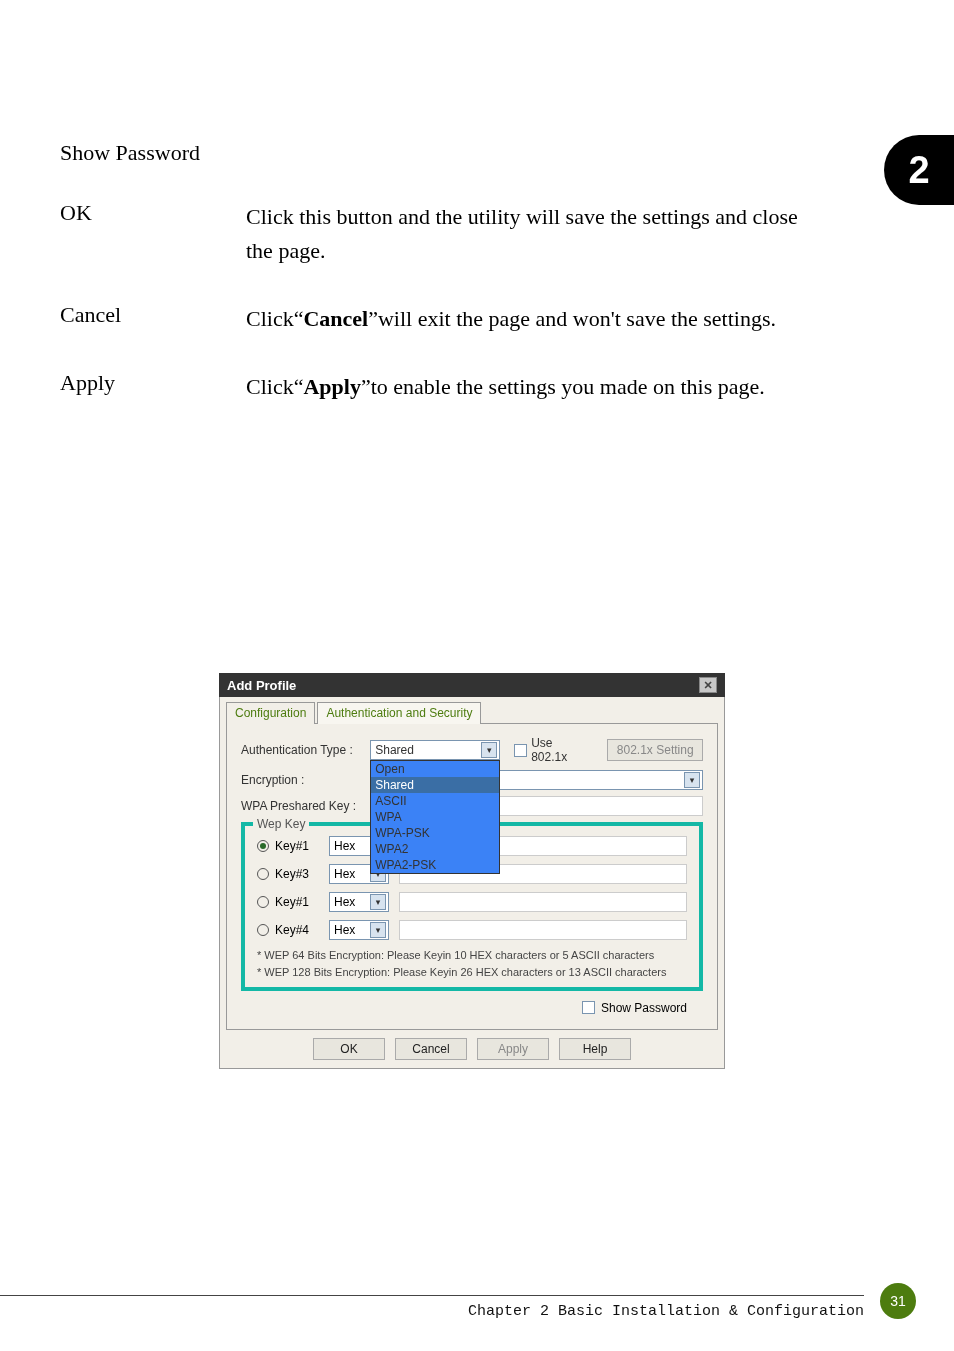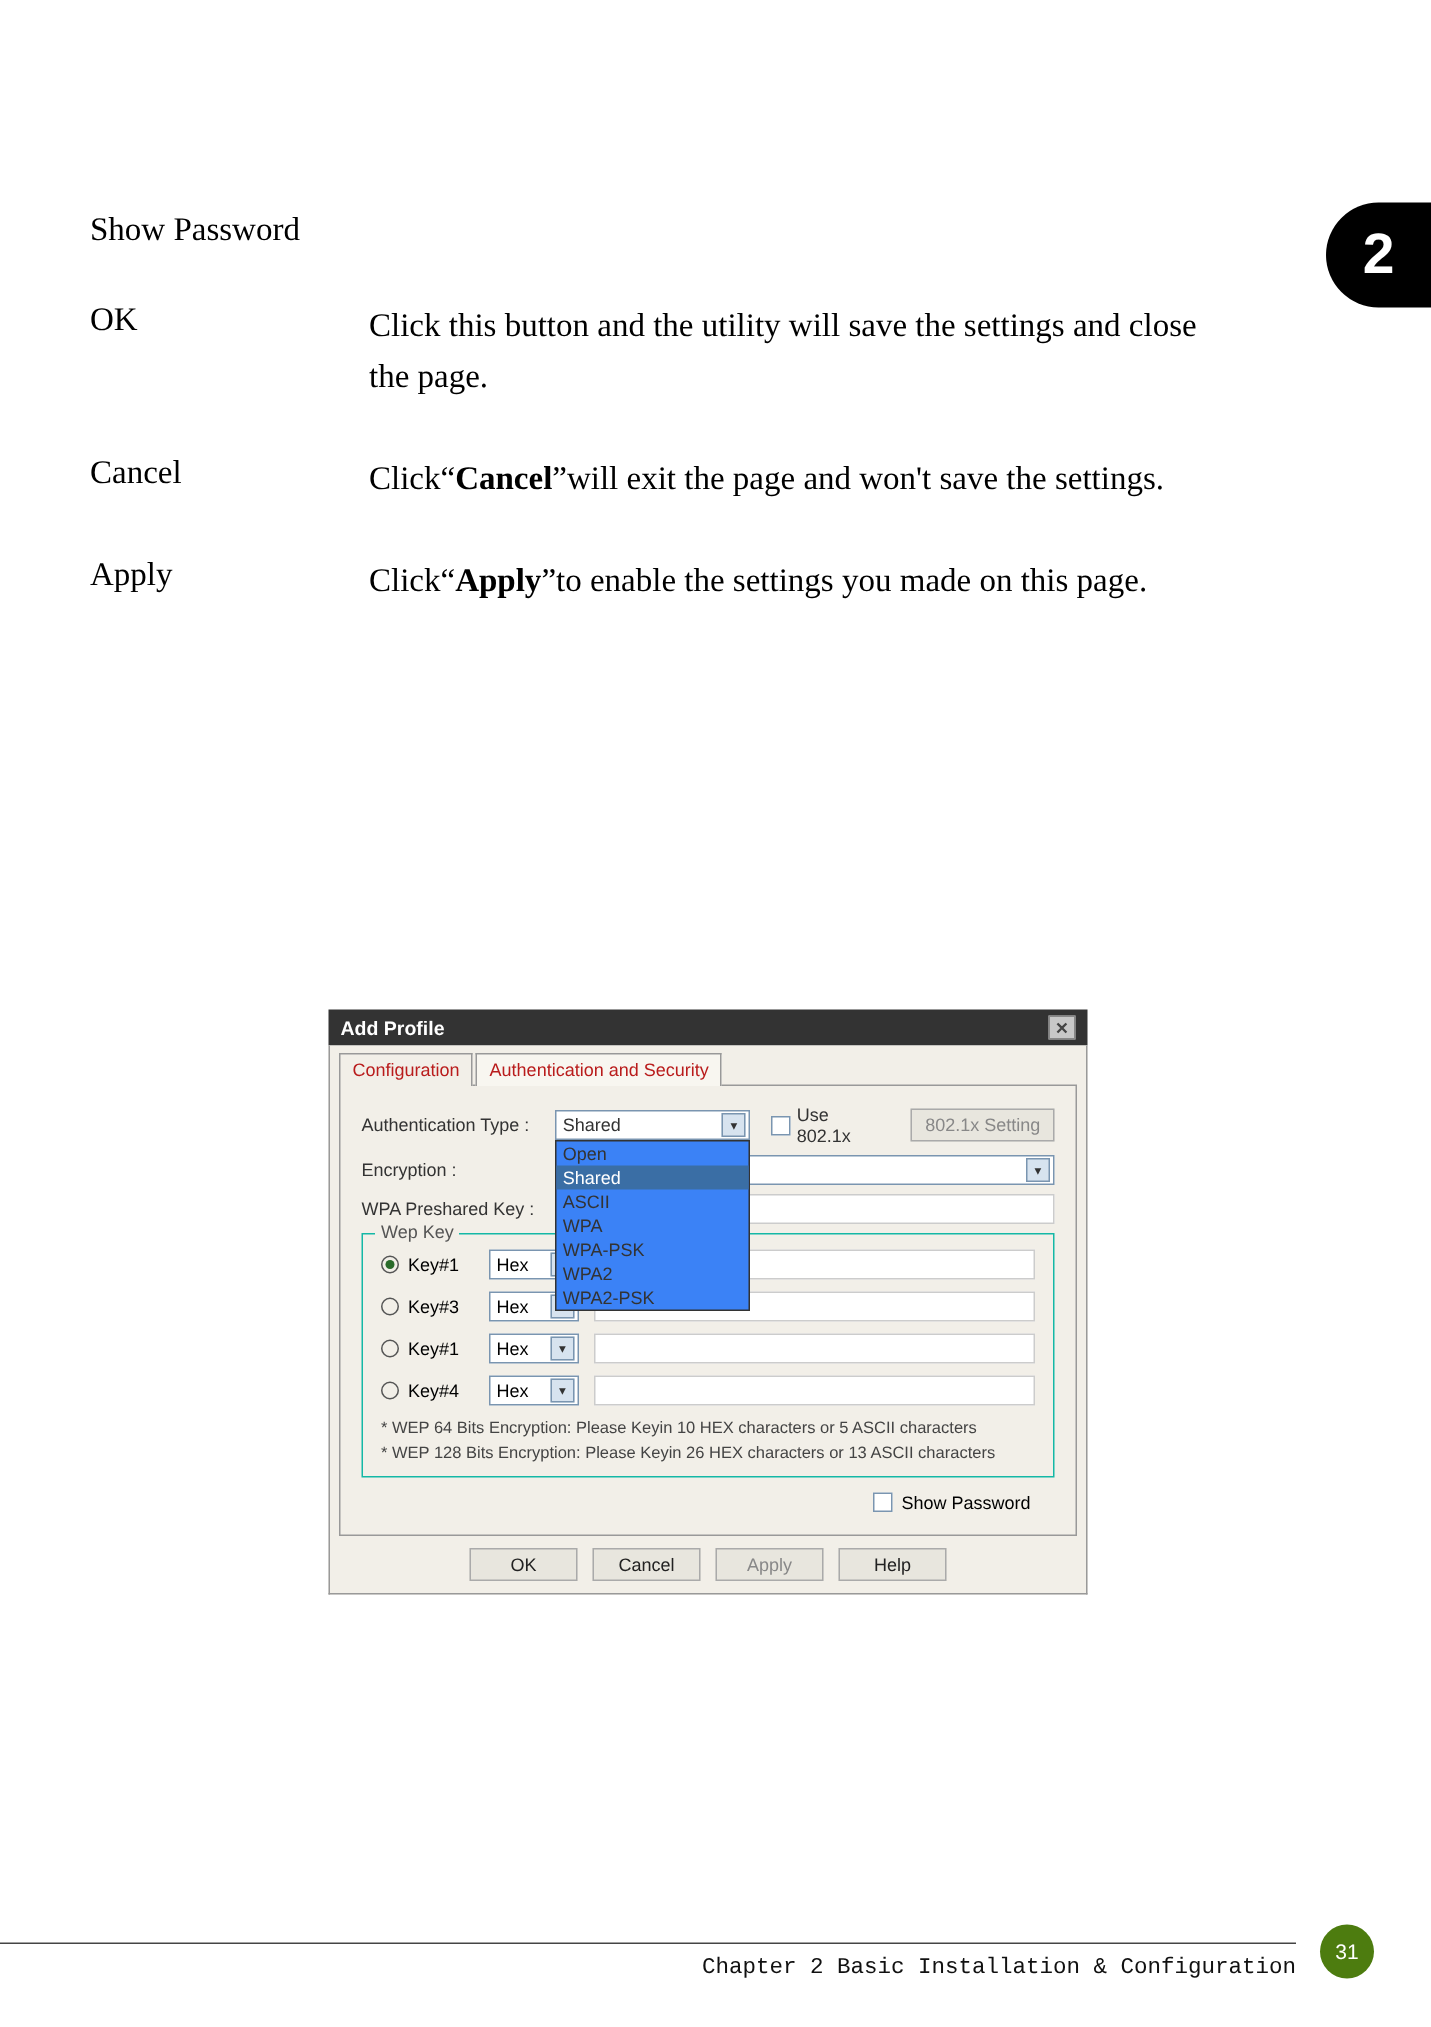--- a/index.html
+++ b/index.html
@@ -9,39 +9,39 @@
   .row { display: flex; margin-bottom: 34px; }
   .term { width: 186px; font-size: 22px; color: #000; padding-right: 10px; }
   .desc { flex: 1; font-size: 22px; color: #000; line-height: 1.55; }
   .desc b { font-weight: bold; }
   .chapter-tab { position: absolute; top: 135px; right: 0; width: 70px; height: 70px; background: #000; border-top-left-radius: 35px; border-bottom-left-radius: 35px; display: flex; align-items: center; justify-content: center; }
   .chapter-tab span { color: #fff; font-size: 38px; font-weight: bold; font-family: Arial, sans-serif; }
   .dialog-wrap { position: absolute; left: 219px; top: 630px; width: 506px; font-family: Tahoma, Arial, sans-serif; margin-top: 43px; }
   .titlebar { background: #333; color: #fff; padding: 4px 8px; font-size: 13px; font-weight: bold; display: flex; justify-content: space-between; align-items: center; }
   .close-x { width: 18px; height: 16px; background: #c8c8c8; border: 1px solid #888; display: flex; align-items: center; justify-content: center; color: #444; font-size: 11px; font-weight: bold; }
   .dialog-body { background: #f2efe8; border: 1px solid #999; border-top: none; padding: 4px 6px 8px 6px; }
-  .tabs { display: flex; border-bottom: 1px solid #999; font-size: 12px; color: #b91c1c; }
+  .tabs { display: flex; border-bottom: 1px solid #999; font-size: 12px; color: #4d7c0f; }
   .tab { padding: 3px 8px 4px 8px; border: 1px solid #999; border-bottom: none; background: #f2efe8; margin-right: 2px; position: relative; top: 1px; }
   .tab.active { background: #f8f6f0; }
   .panel { border: 1px solid #999; border-top: none; background: #f2efe8; padding: 12px 14px 10px 14px; }
   .field-row { display: flex; align-items: center; margin-bottom: 6px; font-size: 12px; color: #333; }
   .field-label { width: 130px; }
   .select-wrap { position: relative; display: inline-block; }
   .select-box { width: 130px; height: 20px; border: 1px solid #7a95b0; background: #fff; display: flex; align-items: center; justify-content: space-between; padding: 0 2px 0 4px; font-size: 12px; }
   .select-box.wide { width: 220px; }
   .select-box.narrow { width: 60px; }
   .drop-btn { width: 16px; height: 16px; background: #d7e3ef; border: 1px solid #7a95b0; display: flex; align-items: center; justify-content: center; font-size: 9px; color: #333; }
   .dropdown-list { position: absolute; top: 20px; left: 0; width: 130px; background: #3b82f6; border: 1px solid #333; z-index: 5; }
   .dropdown-list div { padding: 1px 4px; font-size: 12px; }
   .dropdown-list div.sel { background: #3a6ea5; color: #fff; }
   .chk-row { display: inline-flex; align-items: center; margin-left: 14px; font-size: 12px; }
   .chk { width: 13px; height: 13px; border: 1px solid #7a95b0; background: #fff; margin-right: 4px; }
   .flat-btn { height: 22px; background: #e8e6de; border: 1px solid #aaa; color: #888; font-size: 12px; padding: 0 8px; display: inline-flex; align-items: center; justify-content: center; }
   .flat-btn.enabled { color: #222; }
-  .group { border: 1px solid #14b8a6; padding: 10px 12px 6px 12px; margin-top: 6px; position: relative; }
+  .group { border: 4px solid #14b8a6; padding: 10px 12px 6px 12px; margin-top: 6px; position: relative; }
   .group-label { position: absolute; top: -9px; left: 8px; background: #f2efe8; padding: 0 4px; font-size: 12px; color: #555; }
   .key-row { display: flex; align-items: center; margin-bottom: 8px; }
   .radio { width: 12px; height: 12px; border: 1px solid #555; border-radius: 50%; margin-right: 6px; display: inline-flex; align-items: center; justify-content: center; }
   .radio .dot { width: 6px; height: 6px; background: #2a6b2a; border-radius: 50%; }
   .key-label { width: 54px; font-size: 12px; }
   .key-input { flex: 1; height: 20px; border: 1px solid #ccc; background: #fff; margin-left: 10px; }
   .hint { font-size: 11px; color: #444; line-height: 1.4; margin-top: 2px; }
   .show-pw { display: flex; justify-content: flex-end; margin: 10px 16px 4px 0; font-size: 12px; }
   .show-pw .chk { margin-right: 6px; }
   .bottom-btns { display: flex; justify-content: center; gap: 10px; margin-top: 8px; }

